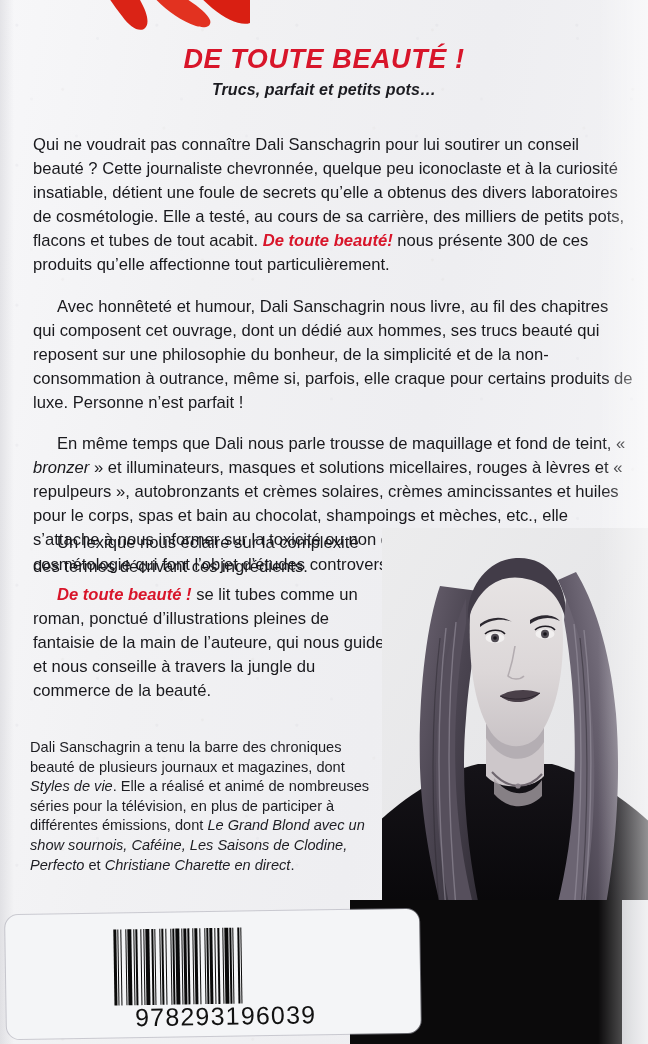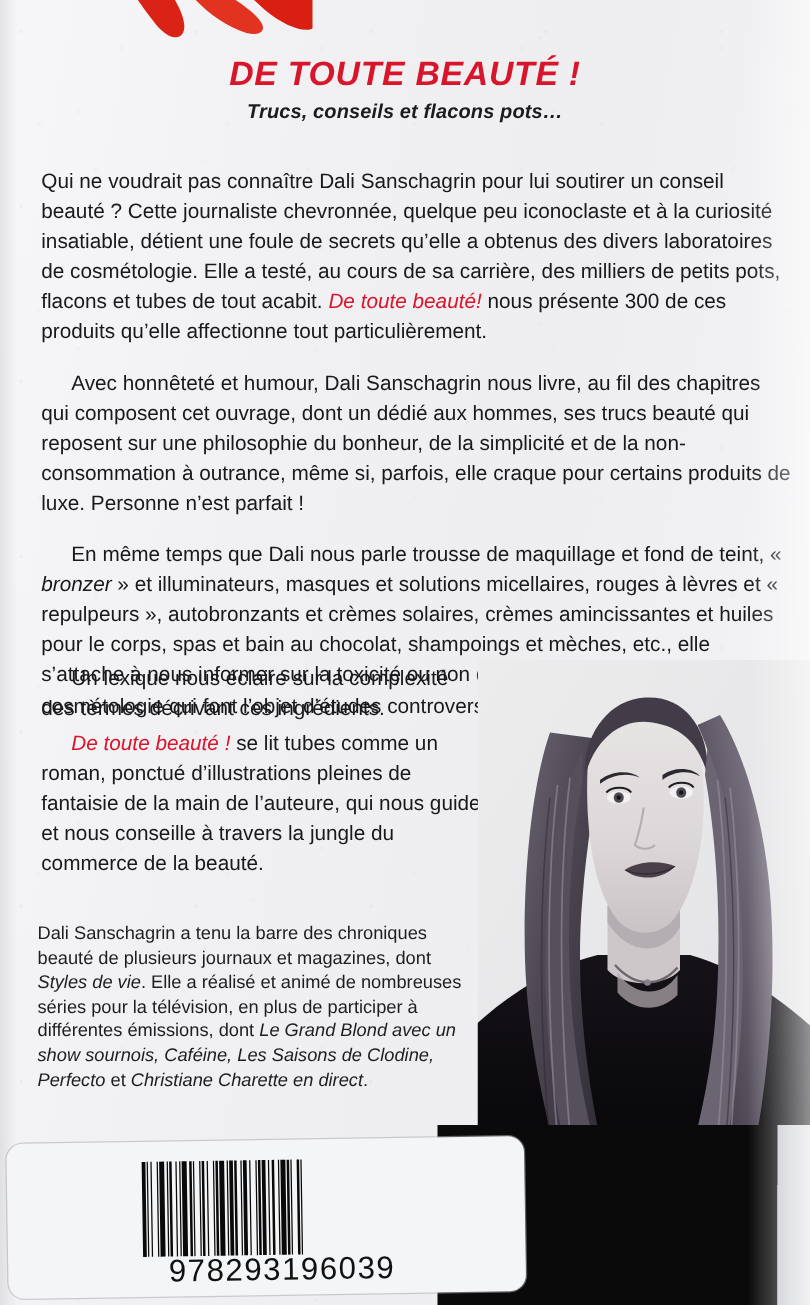--- a/index.html
+++ b/index.html
@@ -105,21 +105,21 @@
     width: 600px;
     color: #19191d;
     font-size: 16.6px;
     line-height: 24.1px;
     text-align: left;
   }
   .body-copy p { margin: 0 0 17px 0; }
   .body-copy p.indent { text-indent: 24px; }
   .ttl {
     color: #d8152a;
-    font-weight: 400;
+    font-weight: 700;
     font-style: italic;
   }
   .ital { font-style: italic; }
 
   
   .para-lexique {
     position: absolute;
     left: 33px;
     top: 531px;
     width: 356px;
@@ -226,21 +226,21 @@
   <div class="lipstick">
     <svg viewBox="0 0 190 130" xmlns="http://www.w3.org/2000/svg">
       <path d="M10 -10 C 22 24, 40 58, 62 86 C 70 97, 78 102, 84 99 C 90 95, 88 84, 80 70 C 66 44, 48 16, 34 -12 Z" fill="#da2316"></path>
       <path d="M82 -14 C 98 16, 122 52, 152 78 C 170 93, 188 98, 194 90 C 200 81, 192 66, 176 50 C 148 22, 118 -6, 104 -20 Z" fill="#d91f12"></path>
       <path d="M88 60 C 100 76, 118 90, 136 96 C 146 99, 152 96, 150 90 C 147 82, 132 72, 116 62 C 104 54, 92 50, 88 54 Z" fill="#e23220"></path>
     </svg>
   </div>
 
   <div class="header">
     <div class="book-title">DE TOUTE BEAUTÉ !</div>
-    <div class="book-subtitle">Trucs, conseils et flacons pots…</div>
+    <div class="book-subtitle">Trucs, parfait et petits pots…</div>
   </div>
 
   <div class="body-copy">
     <p><span>Qui ne voudrait pas connaître Dali Sanschagrin pour lui soutirer un conseil beauté ? Cette journaliste chevronnée, quelque peu iconoclaste et à la curiosité insatiable, détient une foule de secrets qu’elle a obtenus des divers laboratoires de cosmétologie. Elle a testé, au cours de sa carrière, des milliers de petits pots, flacons et tubes de tout acabit. </span><span class="ttl">De toute beauté!</span><span> nous présente 300 de ces produits qu’elle affectionne tout particulièrement.</span></p>
 
     <p class="indent">Avec honnêteté et humour, Dali Sanschagrin nous livre, au fil des chapitres qui composent cet ouvrage, dont un dédié aux hommes, ses trucs beauté qui reposent sur une philosophie du bonheur, de la simplicité et de la non-consommation à outrance, même si, parfois, elle craque pour certains produits de luxe. Personne n’est parfait !</p>
 
     <p class="indent"><span>En même temps que Dali nous parle trousse de maquillage et fond de teint, « </span><span class="ital">bronzer</span><span> » et illuminateurs, masques et solutions micellaires, rouges à lèvres et « repulpeurs », autobronzants et crèmes solaires, crèmes amincissantes et huiles pour le corps, spas et bain au chocolat, shampoings et mèches, etc., elle s’attache à nous informer sur la toxicité ou non de certains ingrédients utilisés en cosmétologie qui font l’objet d’études controversées.</span></p>
   </div>
 

